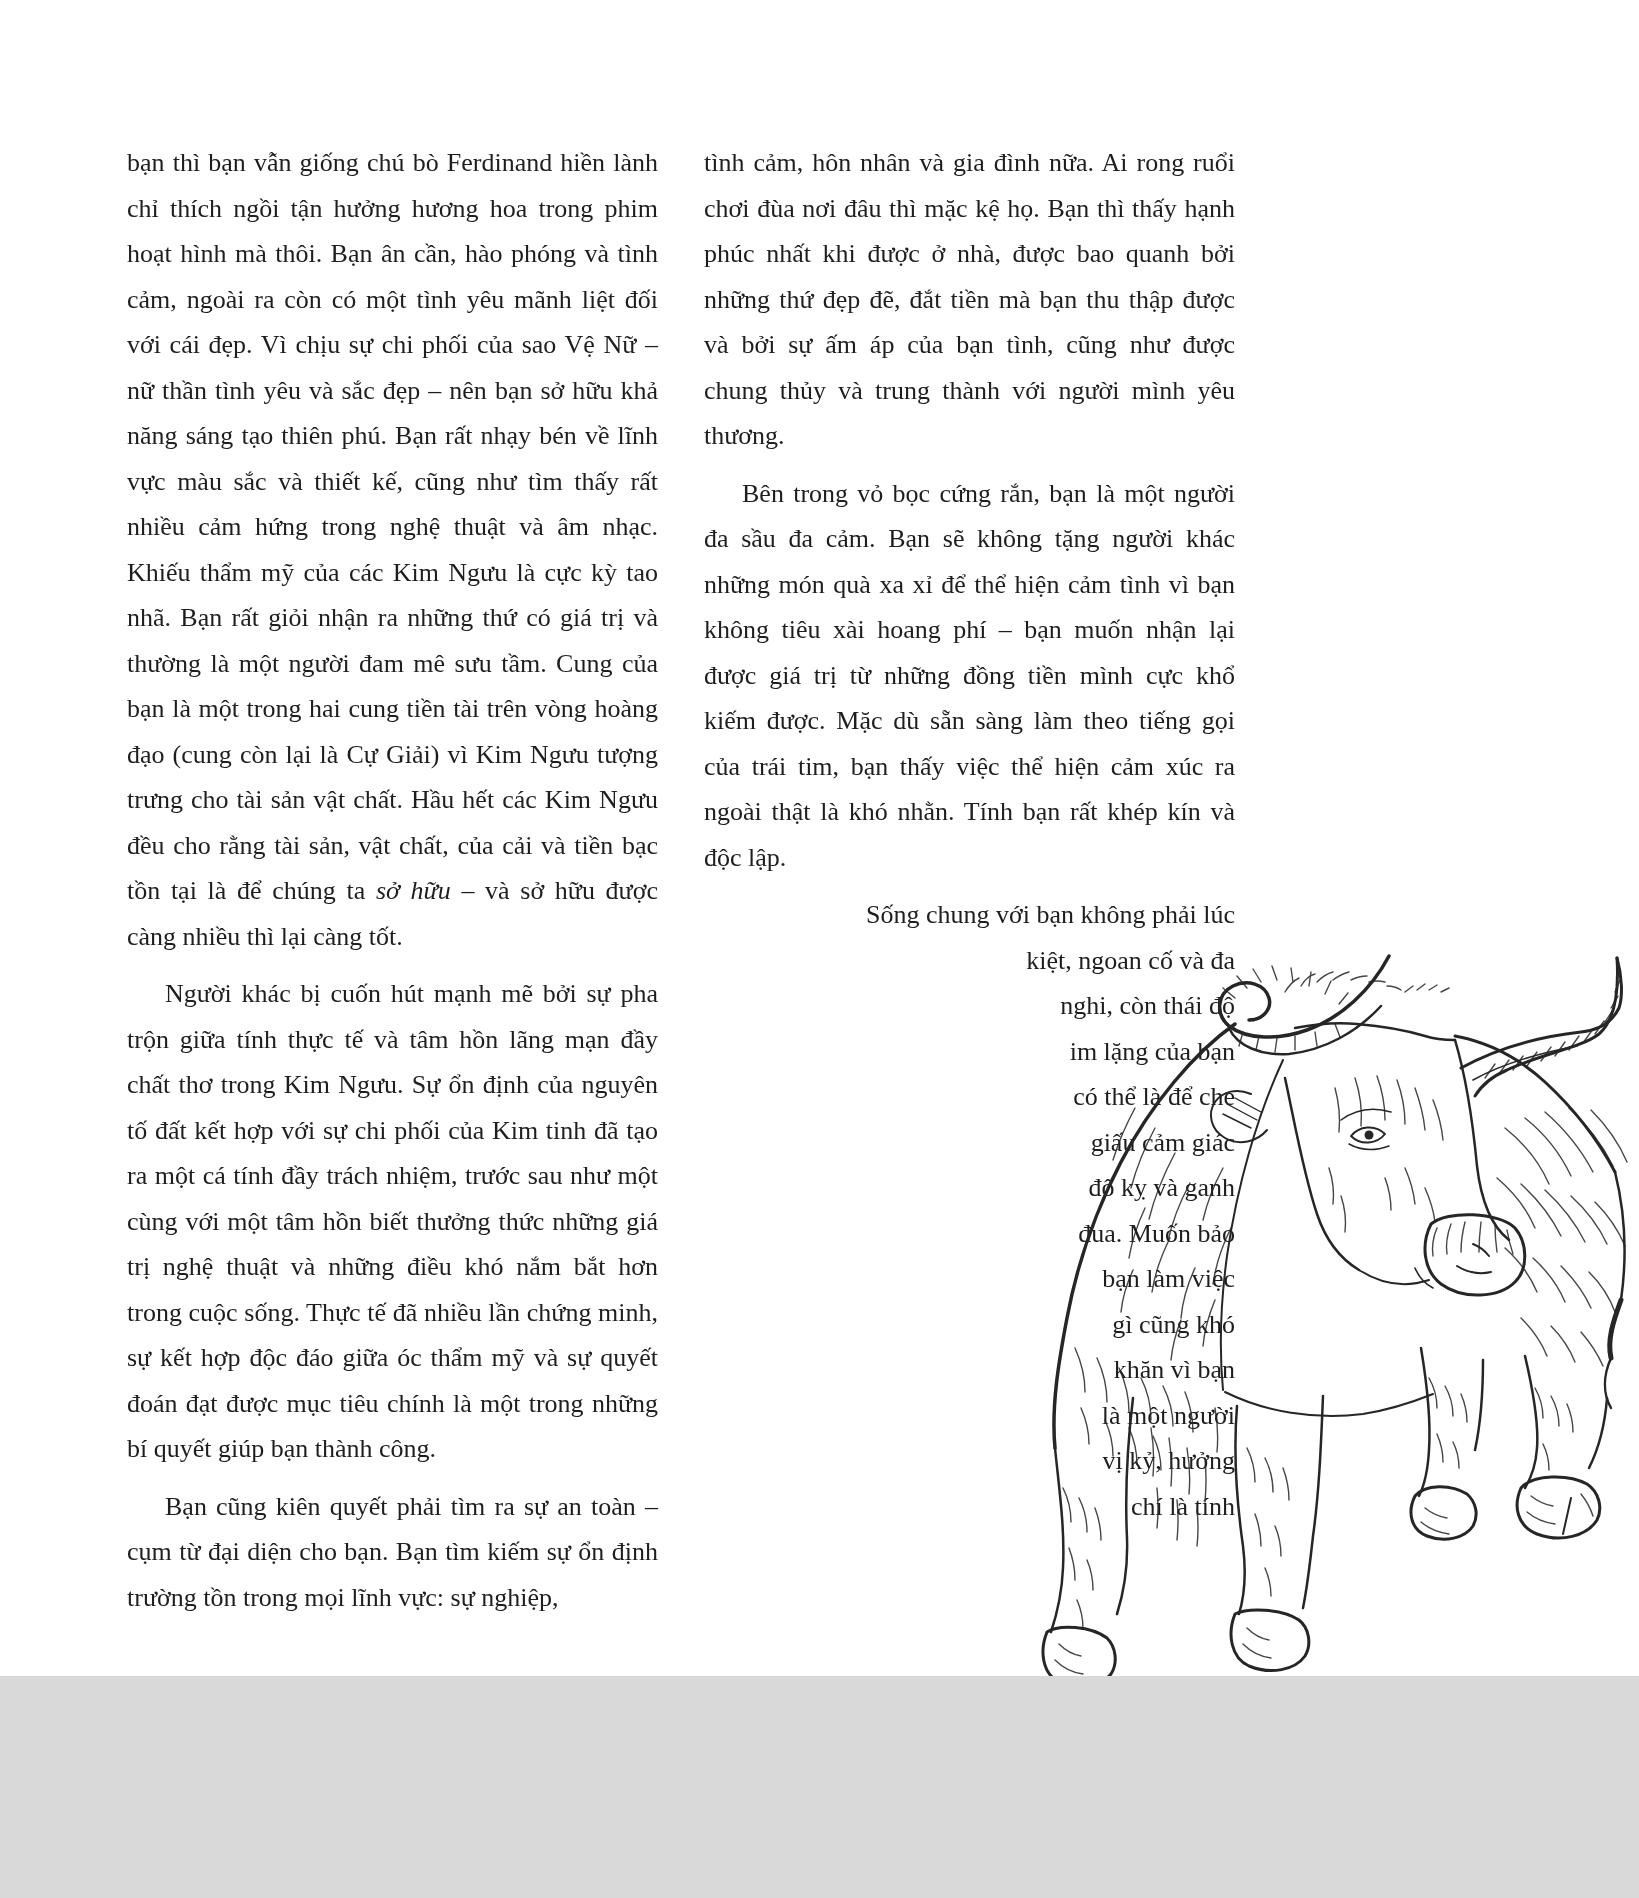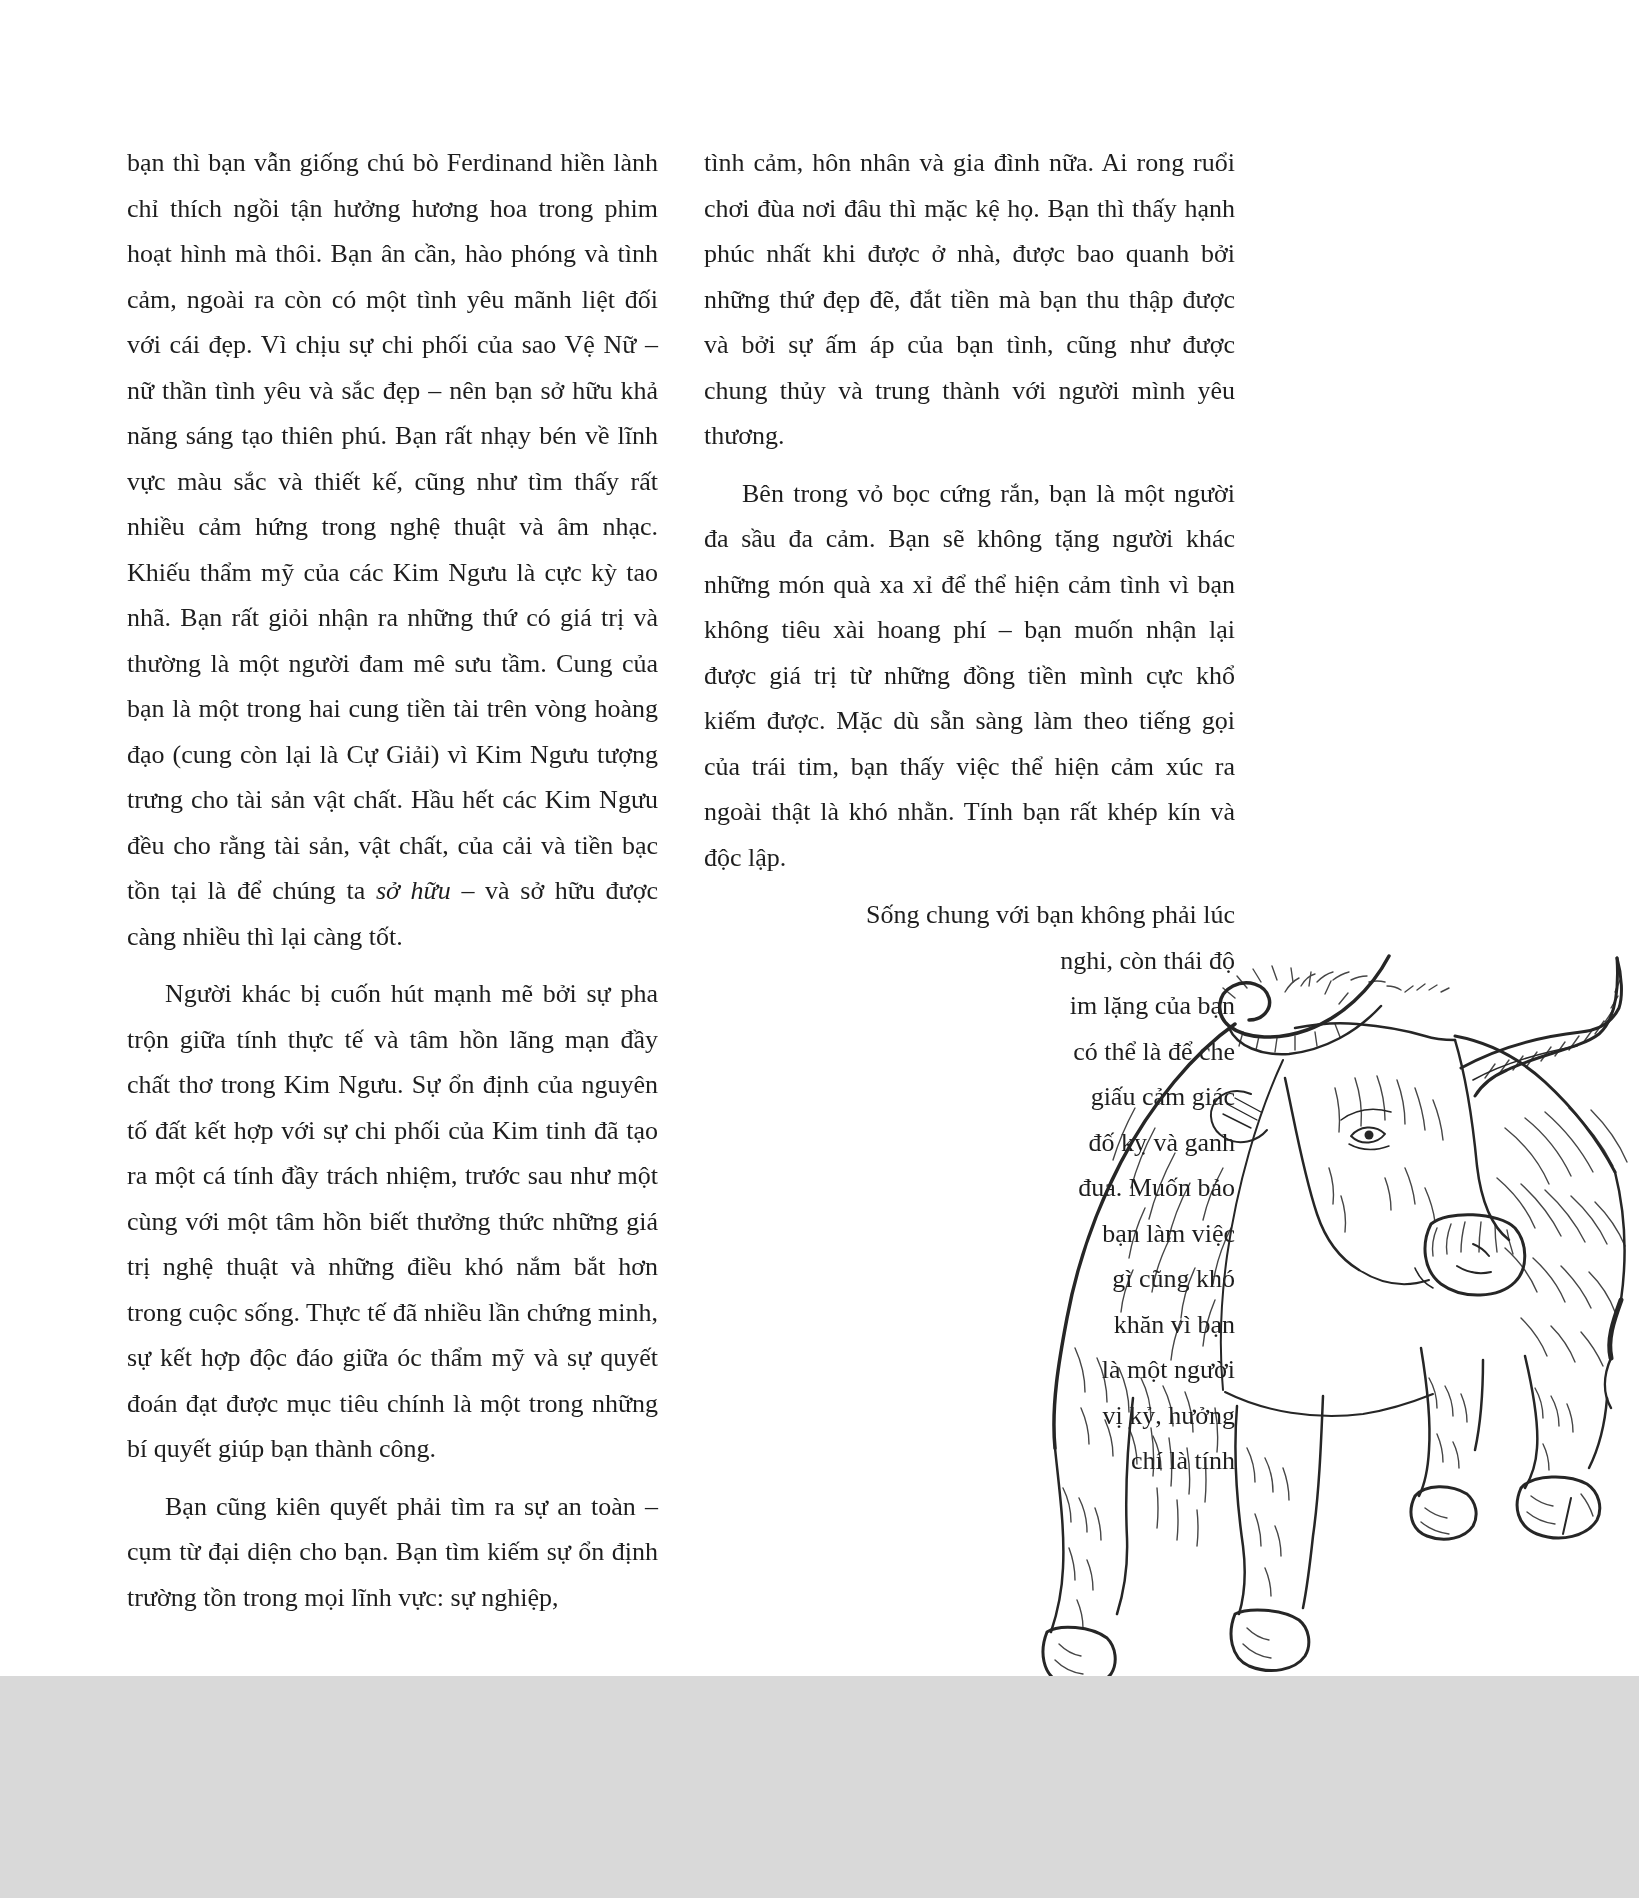--- a/index.html
+++ b/index.html
@@ -41,20 +41,21 @@
     <p class="para"><span>bạn thì bạn vẫn giống chú bò Ferdinand hiền lành chỉ thích ngồi tận hưởng hương hoa trong phim hoạt hình mà thôi. Bạn ân cần, hào phóng và tình cảm, ngoài ra còn có một tình yêu mãnh liệt đối với cái đẹp. Vì chịu sự chi phối của sao Vệ Nữ – nữ thần tình yêu và sắc đẹp – nên bạn sở hữu khả năng sáng tạo thiên phú. Bạn rất nhạy bén về lĩnh vực màu sắc và thiết kế, cũng như tìm thấy rất nhiều cảm hứng trong nghệ thuật và âm nhạc. Khiếu thẩm mỹ của các Kim Ngưu là cực kỳ tao nhã. Bạn rất giỏi nhận ra những thứ có giá trị và thường là một người đam mê sưu tầm. Cung của bạn là một trong hai cung tiền tài trên vòng hoàng đạo (cung còn lại là Cự Giải) vì Kim Ngưu tượng trưng cho tài sản vật chất. Hầu hết các Kim Ngưu đều cho rằng tài sản, vật chất, của cải và tiền bạc tồn tại là để chúng ta </span><em>sở hữu</em><span> – và sở hữu được càng nhiều thì lại càng tốt.</span></p>
     <p class="para gap indent">Người khác bị cuốn hút mạnh mẽ bởi sự pha trộn giữa tính thực tế và tâm hồn lãng mạn đầy chất thơ trong Kim Ngưu. Sự ổn định của nguyên tố đất kết hợp với sự chi phối của Kim tinh đã tạo ra một cá tính đầy trách nhiệm, trước sau như một cùng với một tâm hồn biết thưởng thức những giá trị nghệ thuật và những điều khó nắm bắt hơn trong cuộc sống. Thực tế đã nhiều lần chứng minh, sự kết hợp độc đáo giữa óc thẩm mỹ và sự quyết đoán đạt được mục tiêu chính là một trong những bí quyết giúp bạn thành công.</p>
     <p class="para gap indent">Bạn cũng kiên quyết phải tìm ra sự an toàn – cụm từ đại diện cho bạn. Bạn tìm kiếm sự ổn định trường tồn trong mọi lĩnh vực: sự nghiệp,</p>
   </div>
 
   <div class="col col-right">
     <p class="para">tình cảm, hôn nhân và gia đình nữa. Ai rong ruổi chơi đùa nơi đâu thì mặc kệ họ. Bạn thì thấy hạnh phúc nhất khi được ở nhà, được bao quanh bởi những thứ đẹp đẽ, đắt tiền mà bạn thu thập được và bởi sự ấm áp của bạn tình, cũng như được chung thủy và trung thành với người mình yêu thương.</p>
     <p class="para gap indent">Bên trong vỏ bọc cứng rắn, bạn là một người đa sầu đa cảm. Bạn sẽ không tặng người khác những món quà xa xỉ để thể hiện cảm tình vì bạn không tiêu xài hoang phí – bạn muốn nhận lại được giá trị từ những đồng tiền mình cực khổ kiếm được. Mặc dù sẵn sàng làm theo tiếng gọi của trái tim, bạn thấy việc thể hiện cảm xúc ra ngoài thật là khó nhằn. Tính bạn rất khép kín và độc lập.</p>
     <div class="wrap-para">
         <div class="wrapline">Sống chung với bạn không phải lúc</div>
+        <div class="wrapline">kiệt, ngoan cố và đa</div>
         <div class="wrapline">nghi, còn thái độ</div>
         <div class="wrapline">im lặng của bạn</div>
         <div class="wrapline">có thể là để che</div>
         <div class="wrapline">giấu cảm giác</div>
         <div class="wrapline">đố kỵ và ganh</div>
         <div class="wrapline">đua. Muốn bảo</div>
         <div class="wrapline">bạn làm việc</div>
         <div class="wrapline">gì cũng khó</div>
         <div class="wrapline">khăn vì bạn</div>
         <div class="wrapline">là một người</div>

